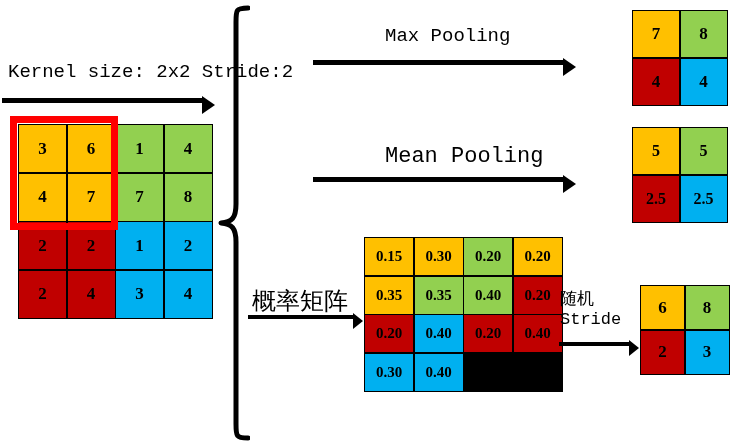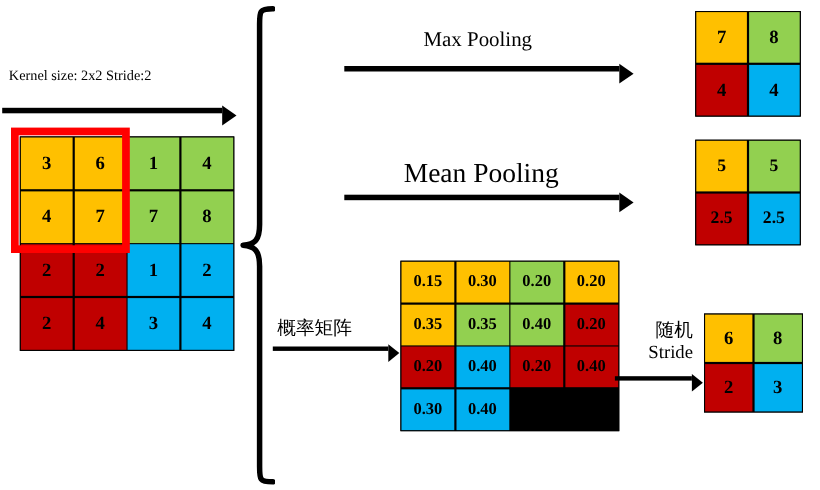--- a/index.html
+++ b/index.html
@@ -11,21 +11,21 @@
     position: relative;
     width: 745px;
     height: 445px;
     background: #ffffff;
     overflow: hidden;
     font-family: "Liberation Serif", "DejaVu Serif", serif;
   }
   .lbl {
     position: absolute;
     color: #000000;
-    font-family: Liberation Serif, serif;
+    font-family: Liberation Mono, monospace;
     white-space: nowrap;
     line-height: 1.15;
   }
   
   .matrix {
     position: absolute;
     display: grid;
     border: 1.5px solid #000000;
     box-sizing: content-box;
     background: #000000;
@@ -109,25 +109,25 @@
     border-bottom-width: 8px;
   }
 
   #arrow-kernel { left: 2px;   top: 98px;  width: 200px; }
   #arrow-max    { left: 313px; top: 60px;  width: 250px; }
   #arrow-mean   { left: 313px; top: 177px; width: 250px; }
   #arrow-prob   { left: 248px; top: 315px; width: 105px; }
   #arrow-stoch  { left: 559px; top: 342px; width: 70px; }
 
   
-  #kernel-label { left: 8px;   top: 62px;  font-size: 13px; }
+  #kernel-label { left: 8px;   top: 62px;  font-size: 19px; }
   #max-label    { left: 385px; top: 26px;  font-size: 19px; }
-  #mean-label   { left: 367px; top: 144px; font-size: 25px; }
-  #prob-label   { left: 252px; top: 289px; font-size: 17px; }
-  #stoch-label  { left: 560px; top: 290px; font-size: 17px; text-align: right; white-space: normal; width: 70px; }
+  #mean-label   { left: 385px; top: 144px; font-size: 22px; }
+  #prob-label   { left: 252px; top: 289px; font-size: 24px; }
+  #stoch-label  { left: 560px; top: 290px; font-size: 17px; text-align: left; white-space: normal; width: 70px; }
 
   
   #big-brace {
     position: absolute;
     left: 218px;
     top: 4px;
     width: 32px;
     height: 438px;
   }
 </style>

